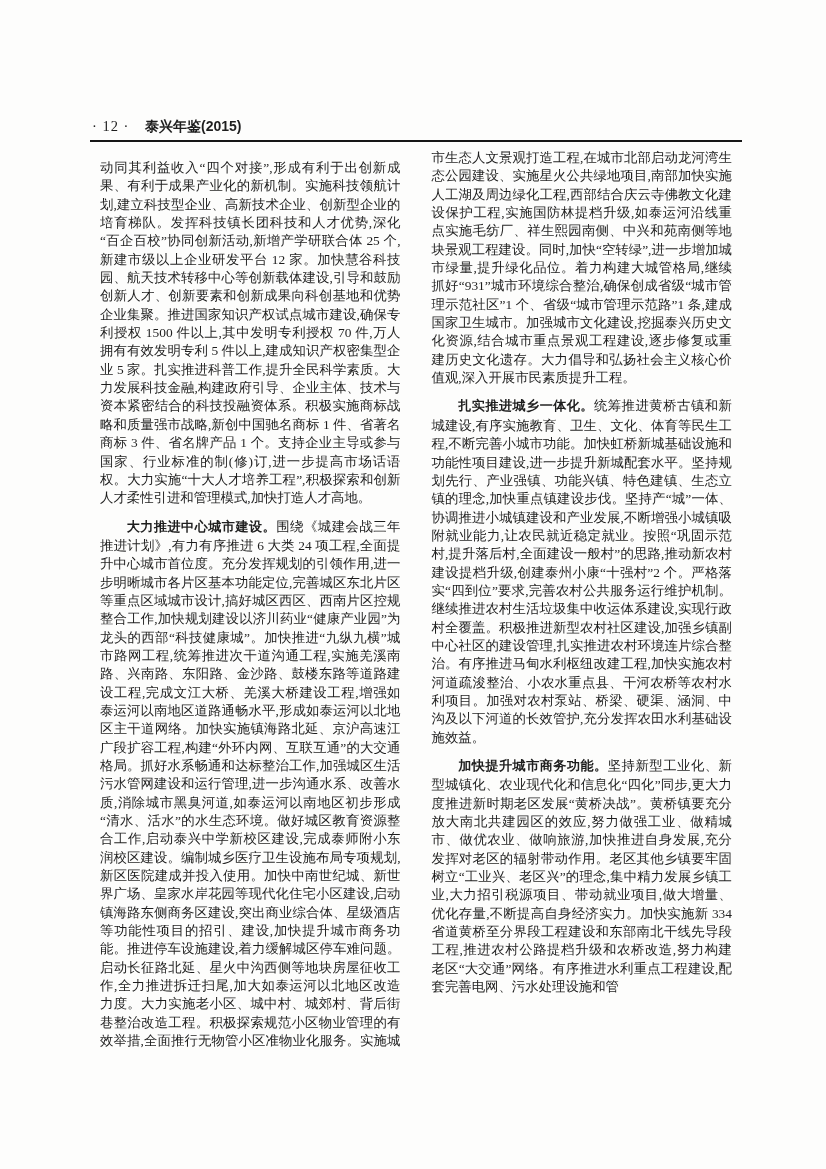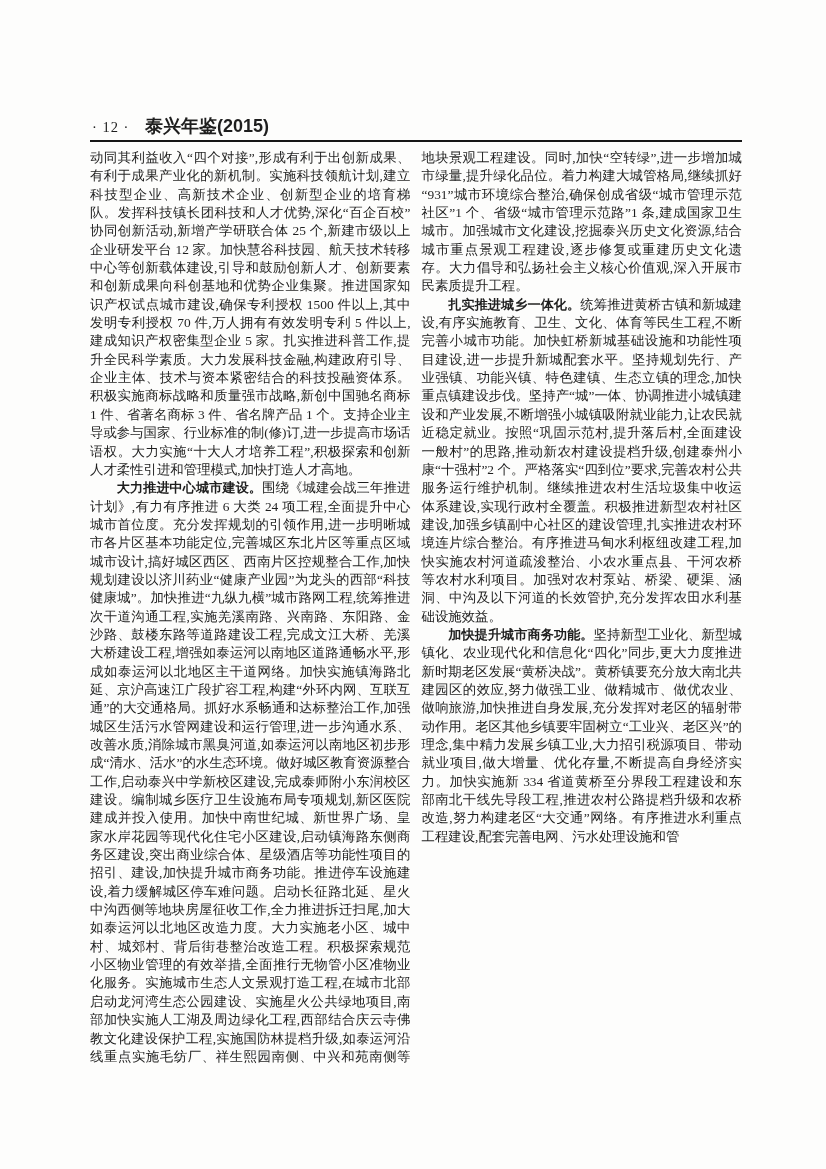--- a/index.html
+++ b/index.html
@@ -27,21 +27,21 @@
     white-space: nowrap;
   }
   .page-number {
     font-family: "Liberation Serif", "DejaVu Serif", serif;
     letter-spacing: 1px;
     margin-right: 12px;
   }
   .book-title {
     font-weight: bold;
     font-family: "Liberation Sans", "DejaVu Sans", sans-serif;
-    font-size: 18px;
+    font-size: 14px;
   }
   .header-rule {
     position: absolute;
     top: 140px;
     left: 90px;
     width: 652px;
     height: 2px;
     background: #161616;
   }
   .article {
@@ -52,34 +52,34 @@
     height: 918px;
     column-count: 2;
     column-gap: 11px;
     column-fill: auto;
     overflow: hidden;
     font-size: 13.4px;
     line-height: 18.35px;
     text-align: justify;
   }
   .para {
-    margin: 0;
+    margin: 10px;
     padding: 0;
   }
   .para.indent {
     text-indent: 2em;
   }
   .lead-kai {
     font-weight: bold;
     font-style: italic;
   }
   .lead-hei {
     font-weight: bold;
     font-style: normal;
-    font-family: Liberation Serif, serif;
+    font-family: Liberation Mono, monospace;
     font-size: 13.1px;
   }
 </style>
 </head>
 <body>
 
 <div class="page">
 
   <div class="running-header">
     <span class="page-number">· 12 ·</span>

